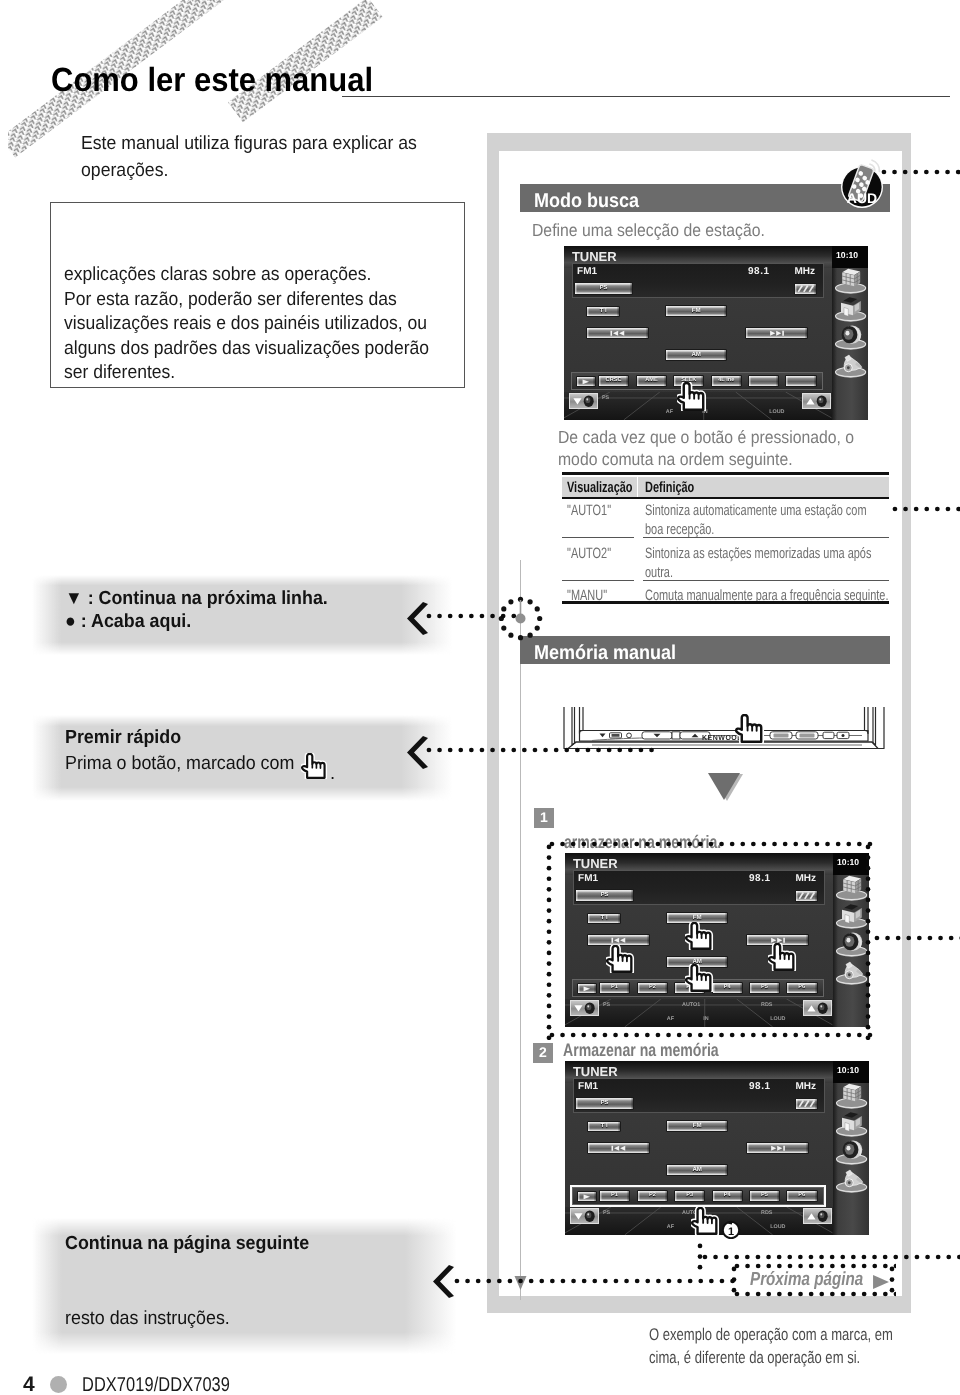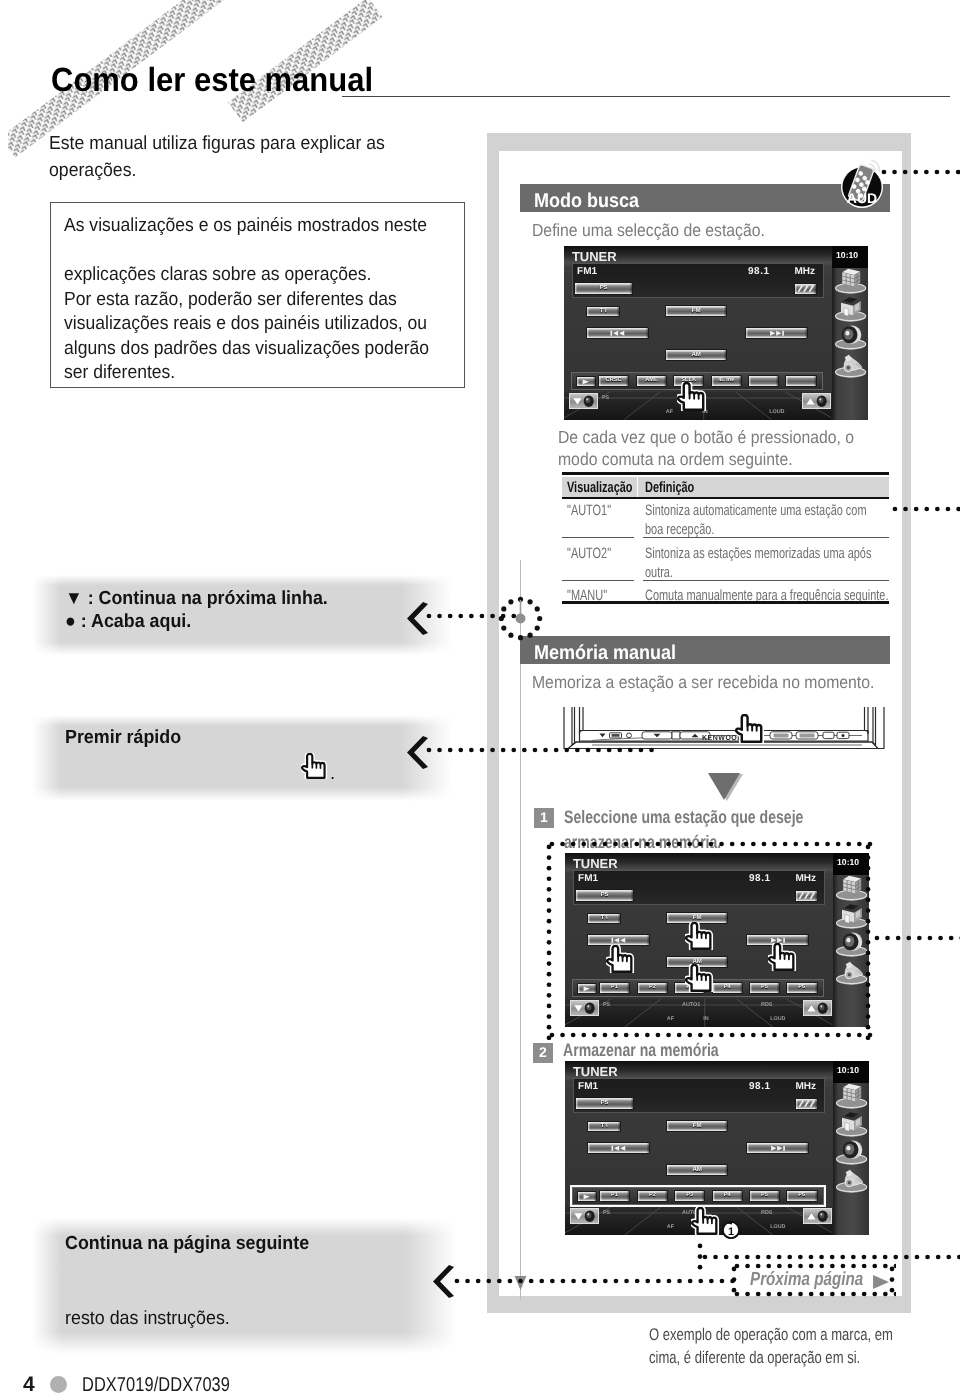--- a/index.html
+++ b/index.html
@@ -11,21 +11,21 @@
   .cond{display:inline-block;transform-origin:0 0;}
 
   
   #page-title{left:43px;top:63px;font-size:33.5px;font-weight:bold;color:#000;
               line-height:36px;z-index:5;white-space:nowrap;}
   #page-title .cond{transform:scaleX(.925);}
   #title-rule{left:334px;top:96px;width:608px;height:1px;background:#444;z-index:4;}
 
   
   #intro{left:41px;top:131px;width:400px;z-index:5;}
-  #intro .l{font-size:19px;line-height:26.5px;color:#1a1a1a;white-space:nowrap;display:block;}
+  #intro .l{font-size:19px;line-height:26.5px;color:#1a1a1a;white-space:nowrap;display:block;margin-left:32px;}
   #intro .l .cond{transform:scaleX(.93);}
 
   #notebox{left:42px;top:202px;width:415px;height:186px;border:1px solid #555;
            box-sizing:border-box;z-index:5;background:#fff;}
   #notebox .l{position:absolute;left:13px;font-size:19px;color:#1a1a1a;white-space:nowrap;}
   #notebox .l .cond{transform:scaleX(.924);}
 
   
   #deco{position:absolute;left:0;top:-10px;width:420px;height:200px;z-index:3;pointer-events:none;}
   #audbadge{position:absolute;left:826px;top:155px;width:56px;height:56px;z-index:10;}
@@ -158,35 +158,35 @@
 
   <div class="abs" id="page-title"><span class="cond">Como ler este manual</span></div>
   <div class="abs" id="title-rule"></div>
 
   <div class="abs" id="intro">
     <span class="l"><span class="cond">Este manual utiliza figuras para explicar as</span></span>
     <span class="l"><span class="cond">operações.</span></span>
   </div>
 
   <div class="abs" id="notebox">
-    <span class="l" style="top:12.0px"><span class="cond">As visualizações e os painéis mostrados neste</span></span>
     <span class="l" style="top:61.0px"><span class="cond">explicações claras sobre as operações.</span></span>
     <span class="l" style="top:85.5px"><span class="cond">Por esta razão, poderão ser diferentes das</span></span>
     <span class="l" style="top:110.0px"><span class="cond">visualizações reais e dos painéis utilizados, ou</span></span>
     <span class="l" style="top:134.5px"><span class="cond">alguns dos padrões das visualizações poderão</span></span>
     <span class="l" style="top:159.0px"><span class="cond">ser diferentes.</span></span>
   </div>
 
   <div class="legend" id="legend1">
     <div class="t" style="top:13px"><span class="cond">▼ : Continua na próxima linha.</span></div>
     <div class="t" style="top:36px"><span class="cond">● : Acaba aqui.</span></div>
   </div>
 
   <div class="legend" id="legend2">
     <div class="t" style="top:12px"><span class="cond">Premir rápido</span></div>
+    <div class="t n" style="top:38px"><span class="cond">Prima o botão, marcado com</span></div>
   </div>
   <svg id="handicon" class="hand" viewBox="0 0 32 31">
       <path d="M7.2 29.6 L7.2 22.2 C5.2 21.6 3.0 20.3 1.9 19.1 C0.6 17.7 1.2 16.2 2.6 15.8 C4.0 15.4 5.8 16.0 7.2 16.9 L7.2 4.0 C7.2 2.1 8.6 1.0 10.3 1.0 C12.0 1.0 13.4 2.1 13.4 4.0 L13.4 12.6 C13.8 11.6 14.8 11.0 15.9 11.0 C17.1 11.0 18.1 11.8 18.3 12.9 C18.7 11.9 19.6 11.3 20.7 11.3 C21.9 11.3 22.9 12.1 23.1 13.2 C23.5 12.3 24.4 11.8 25.4 11.8 C26.8 11.8 28.0 12.8 28.0 14.4 L28.0 29.6 Z" fill="none" stroke="#ffffff" stroke-width="6" stroke-linejoin="round" stroke-linecap="round"></path>
       <path d="M7.2 29.6 L7.2 22.2 C5.2 21.6 3.0 20.3 1.9 19.1 C0.6 17.7 1.2 16.2 2.6 15.8 C4.0 15.4 5.8 16.0 7.2 16.9 L7.2 4.0 C7.2 2.1 8.6 1.0 10.3 1.0 C12.0 1.0 13.4 2.1 13.4 4.0 L13.4 12.6 C13.8 11.6 14.8 11.0 15.9 11.0 C17.1 11.0 18.1 11.8 18.3 12.9 C18.7 11.9 19.6 11.3 20.7 11.3 C21.9 11.3 22.9 12.1 23.1 13.2 C23.5 12.3 24.4 11.8 25.4 11.8 C26.8 11.8 28.0 12.8 28.0 14.4 L28.0 29.6 Z" fill="#ffffff" stroke="#111111" stroke-width="2.6" stroke-linejoin="round" stroke-linecap="round"></path>
       <g stroke="#111111" stroke-width="2.0" fill="none" stroke-linecap="round">
         <path d="M13.4 13.4 L13.4 17.6"></path>
         <path d="M18.3 13.6 L18.3 17.8"></path>
         <path d="M23.1 14.0 L23.1 18.0"></path>
       </g>
     </svg>
@@ -394,21 +394,20 @@
       <div class="td" style="left:5px;top:115px"><span class="cond">"MANU"</span></div>
       <div class="td" style="left:83px;top:115px"><span class="cond">Comuta manualmente para a frequência seguinte.</span></div>
       <div class="rule" style="top:129px;height:2.5px"></div>
     </div>
 
   <div class="secbar" style="left:512px;top:636px;width:370px">
       <span>
         <span class="cond">Memória manual</span>
       </span>
     </div>
-  <div class="rtext" style="left:524px;top:672px"><span class="cond">Memoriza a estação a ser recebida no momento.</span></div>
 
   <div id="faceplate"><svg viewBox="0 0 324 50" width="324" height="50">
         <g fill="none" stroke="#2a2a2a" stroke-width="1.2" stroke-linejoin="round">
           <path d="M2 5 L2 46.5 L6 46.5"></path>
           <path d="M10 5 L10 43 L14 40 L310 40"></path>
           <path d="M12.5 5 L12.5 41.5"></path>
           <path d="M17.5 5 L17.5 31.5 Q17.5 28.5 21 28.5 L303 28.5"></path>
           <path d="M21 5 L21 28"></path>
           <path d="M322 5 L322 46.5 L316 46.5"></path>
           <path d="M313.5 5 L313.5 43 L310 40"></path>
@@ -446,21 +445,20 @@
       </svg></div>
 
   <svg class="bigarrow" style="left:699px;top:771px;width:38px;height:31px" viewBox="0 0 38 31">
     <path d="M4 3 L36 3 L20 30 Z" fill="#b9b9b9"></path>
     <path d="M1 2 L33 2 L17 29 Z" fill="#6e6e6e"></path>
   </svg>
 
   <div class="stepnum" style="left:526px;top:808px">
       <span>1</span>
     </div>
-  <div class="steptxt" style="left:556px;top:807px"><span class="cond">Seleccione uma estação que deseje</span></div>
   <div class="steptxt" style="left:556px;top:832px"><span class="cond">armazenar na memória.</span></div>
 
   <div class="dotbox" style="left:541px;top:844px;width:324px;height:196px">
     <div class="dotH" style="left:0;top:0;width:324px">
         <svg viewBox="0 0 324 6" width="324" height="6" preserveAspectRatio="none">
           <g fill="#0b0b0b">
             <circle cx="2.95" cy="3" r="2.35"></circle>
             <circle cx="13.55" cy="3" r="2.35"></circle>
             <circle cx="24.15" cy="3" r="2.35"></circle>
             <circle cx="34.75" cy="3" r="2.35"></circle>

